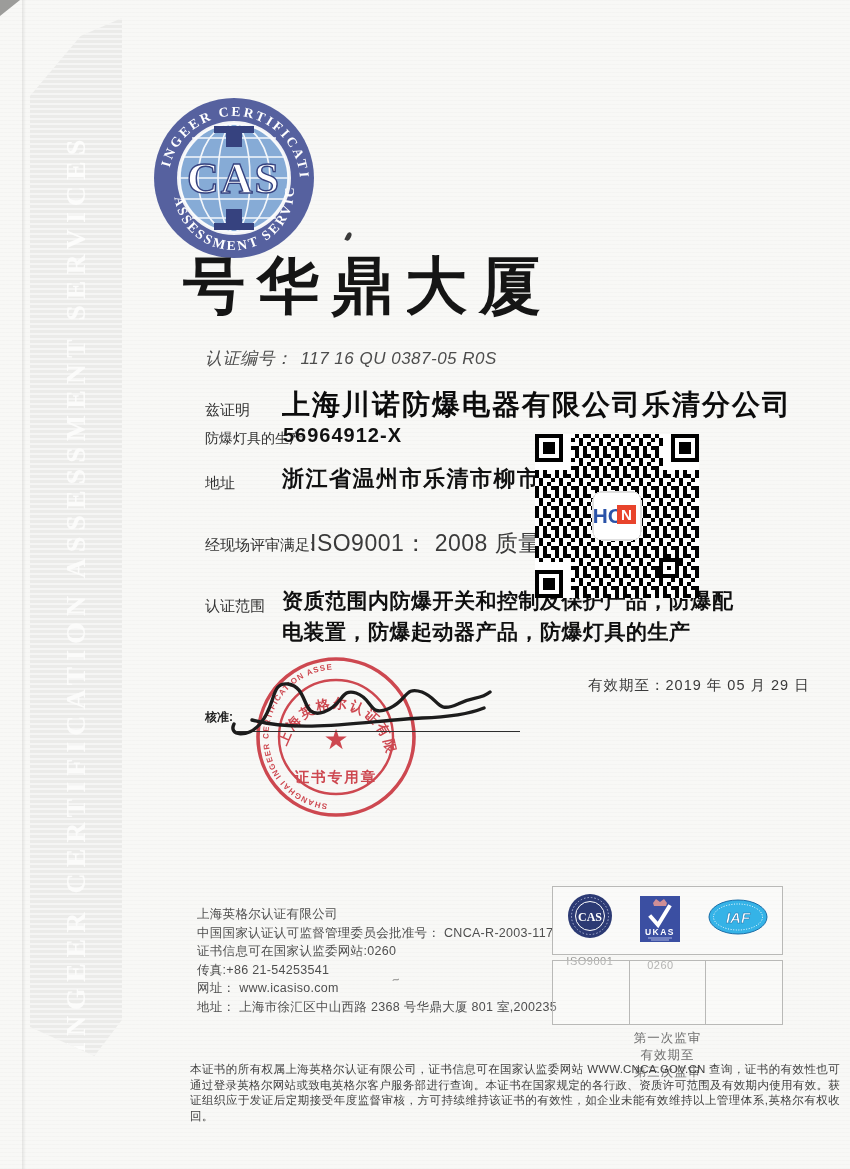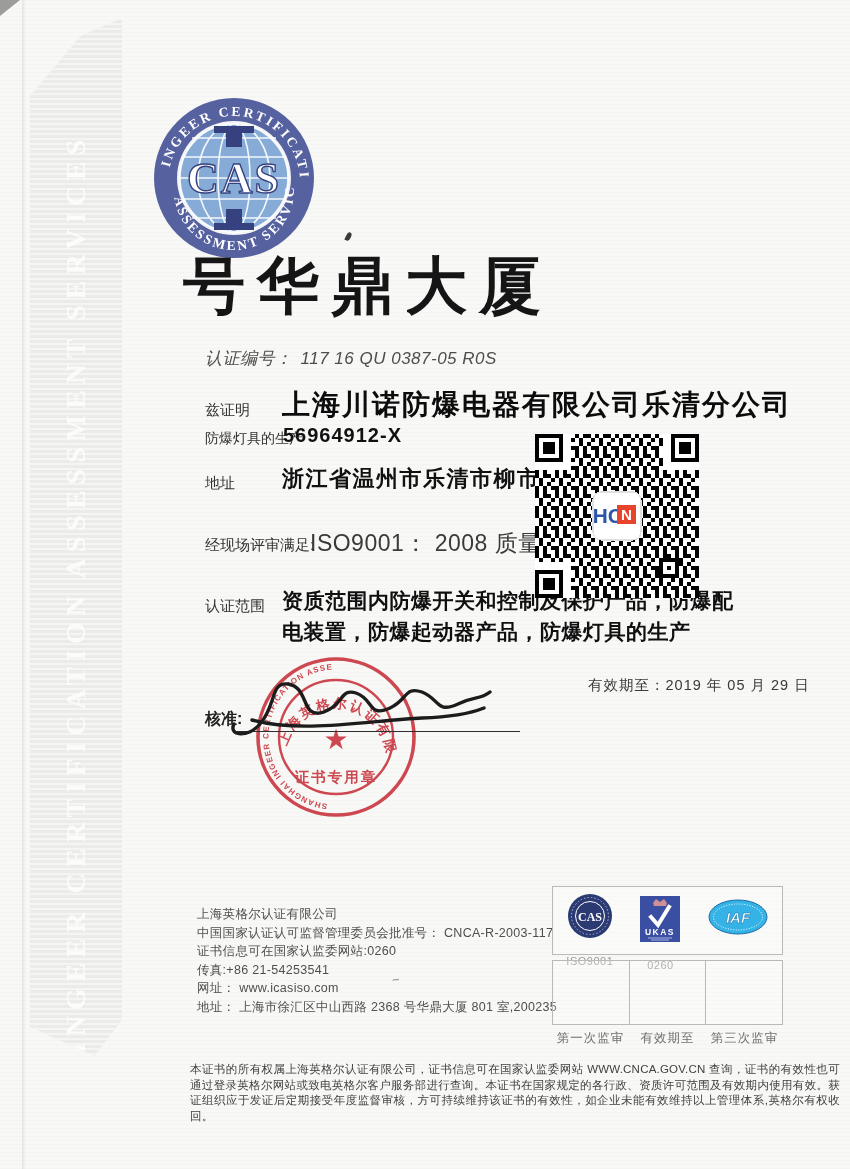--- a/index.html
+++ b/index.html
@@ -41,37 +41,37 @@
   .lbl-address{left:205px;top:474px;font-size:15px;color:#333;}
   .address-val{position:absolute;left:282px;top:464px;font-size:22px;font-weight:bold;color:#111;letter-spacing:1.5px;white-space:nowrap;}
   .lbl-standard{left:205px;top:536px;font-size:15px;color:#333;}
   .standard-val{position:absolute;left:310px;top:528px;font-size:23px;color:#3a3a3a;letter-spacing:.5px;white-space:nowrap;}
   .lbl-scope{left:205px;top:597px;font-size:15px;color:#333;}
   .scope-val{position:absolute;left:282px;top:585px;width:468px;font-size:21px;font-weight:bold;
     color:#101010;line-height:31px;letter-spacing:.5px;}
   
   .qr{position:absolute;left:533px;top:434px;width:168px;height:164px;z-index:5;}
   
-  .lbl-approve{left:205px;top:709px;font-size:16px;color:#222;font-weight:bold;}
+  .lbl-approve{left:205px;top:709px;font-size:12px;color:#222;font-weight:bold;}
   .approve-line{position:absolute;left:237px;top:731px;width:283px;height:1px;background:#2e2e2e;z-index:3;}
   .stamp{position:absolute;left:246px;top:645px;width:180px;height:180px;z-index:2;opacity:.88;}
   .signature{position:absolute;left:222px;top:662px;width:300px;height:90px;z-index:4;}
   .dates{position:absolute;left:588px;top:672px;font-size:14.5px;color:#3a3a3a;letter-spacing:1px;line-height:27px;}
   
   .issuer{position:absolute;left:197px;top:905px;font-size:12.5px;color:#4f4f4f;line-height:18.6px;letter-spacing:.3px;}
   
   .logos-box{position:absolute;left:552px;top:886px;width:231px;height:69px;border:1px solid #b9b9b7;
     display:flex;align-items:flex-start;justify-content:space-around;padding-top:6px;box-sizing:border-box;background:rgba(255,255,255,.35);}
   .logo-cell{display:flex;flex-direction:column;align-items:center;}
   .logo-caption{font-size:11px;color:#9a9a98;margin-top:14px;letter-spacing:.5px;}
   .audit-grid{position:absolute;left:552px;top:960px;width:231px;height:65px;border:1px solid #b9b9b7;
     display:flex;background:rgba(255,255,255,.25);box-sizing:border-box;}
   .audit-cell{flex:1;border-right:1px solid #b9b9b7;}
   .audit-cell:last-child{border-right:none;}
-  .audit-labels{position:absolute;left:552px;top:1030px;width:231px;display:flex;}
+  .audit-labels{position:absolute;left:552px;top:1030px;width:231px;display:flex;flex-direction:column;}
   .audit-labels span{flex:1;text-align:center;font-size:12.5px;color:#6f6f6f;letter-spacing:1px;}
   
   .legal{position:absolute;left:190px;top:1062px;width:650px;font-size:11.5px;color:#3f3f3f;
     line-height:15.5px;text-align:justify;letter-spacing:.2px;}
   
   .speck{position:absolute;left:346px;top:232px;width:5px;height:9px;background:#3a3a3a;border-radius:50% 50% 50% 0;transform:rotate(25deg);}
   .pencil-mark{position:absolute;left:392px;top:972px;color:#8a8a88;font-size:13px;transform:rotate(-12deg);}
 </style>
 </head>
 <body>

